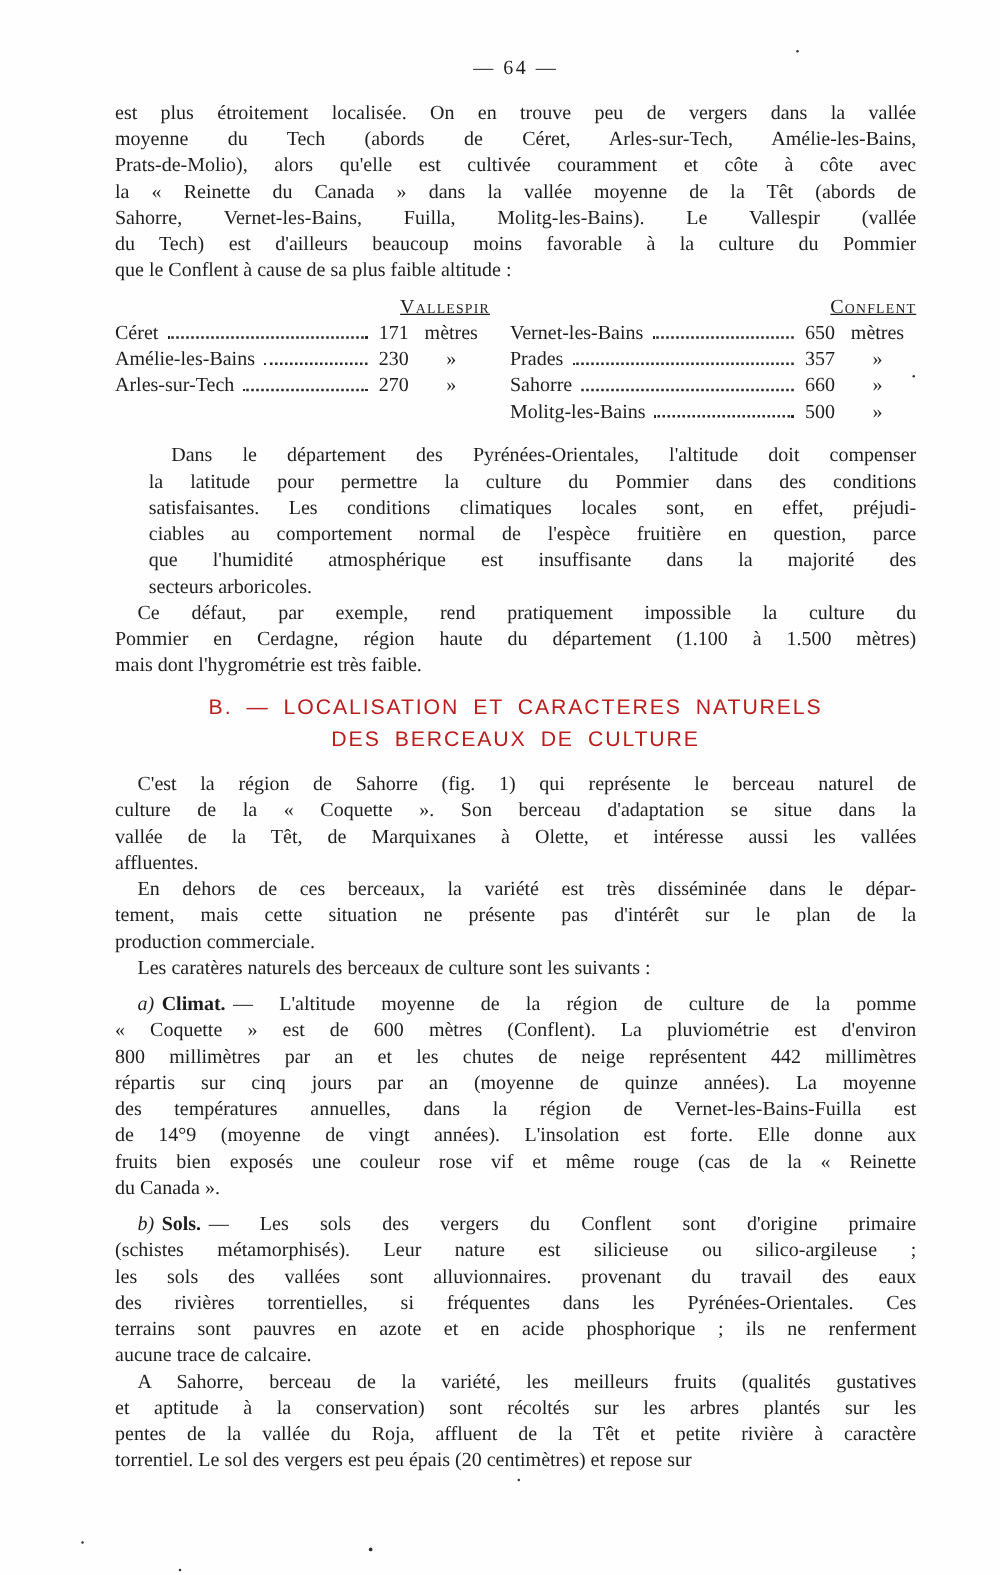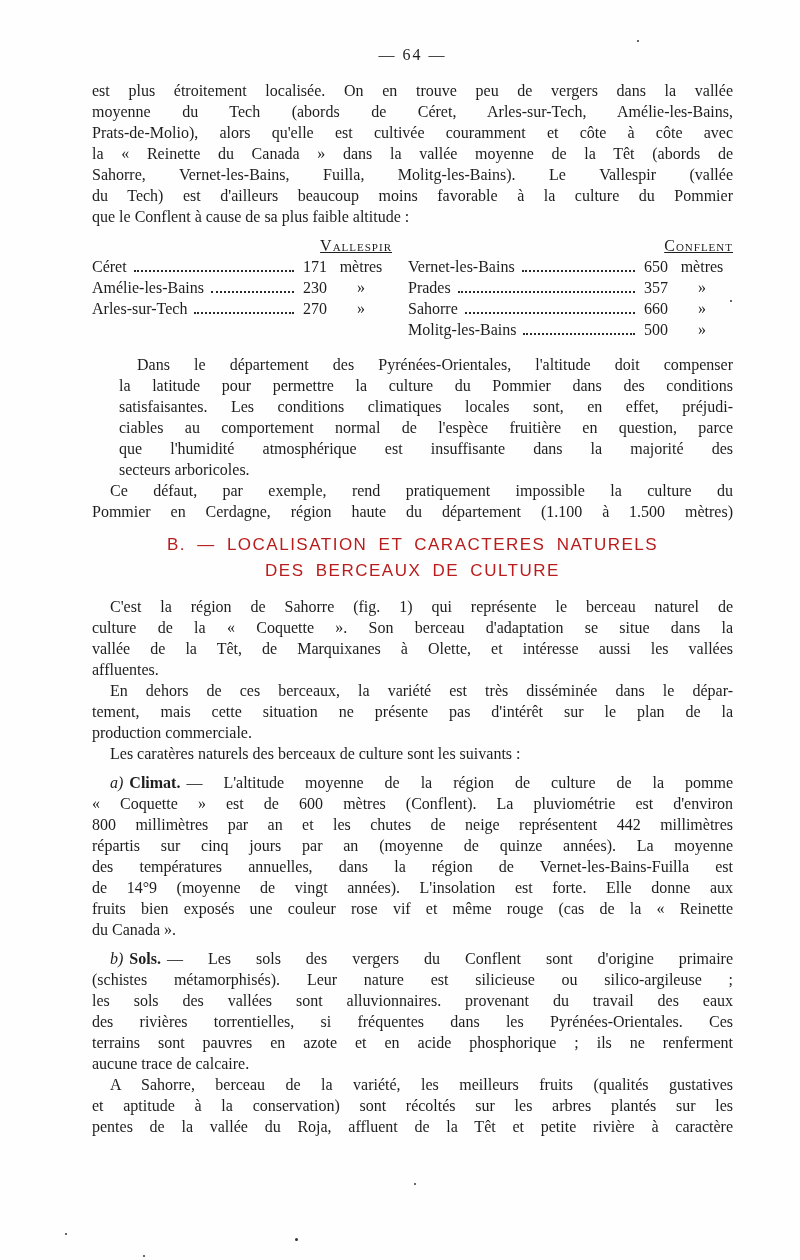--- a/index.html
+++ b/index.html
@@ -112,20 +112,21 @@
       <div class="ln">la latitude pour permettre la culture du Pommier dans des conditions</div>
       <div class="ln">satisfaisantes. Les conditions climatiques locales sont, en effet, préjudi-</div>
       <div class="ln">ciables au comportement normal de l'espèce fruitière en question, parce</div>
       <div class="ln">que l'humidité atmosphérique est insuffisante dans la majorité des</div>
       <div class="lnl">secteurs arboricoles.</div>
     </div>
 
     <div class="block">
       <div class="ln ind">Ce défaut, par exemple, rend pratiquement impossible la culture du</div>
       <div class="ln">Pommier en Cerdagne, région haute du département (1.100 à 1.500 mètres)</div>
+      <div class="lnl">mais dont l'hygrométrie est très faible.</div>
     </div>
 
     <div class="heading">
       <div>B. — LOCALISATION ET CARACTERES NATURELS</div>
       <div>DES BERCEAUX DE CULTURE</div>
     </div>
 
     <div class="block mt12">
       <div class="ln ind">C'est la région de Sahorre (fig. 1) qui représente le berceau naturel de</div>
       <div class="ln">culture de la « Coquette ». Son berceau d'adaptation se situe dans la</div>
@@ -160,20 +161,21 @@
       <div class="ln">les sols des vallées sont alluvionnaires. provenant du travail des eaux</div>
       <div class="ln">des rivières torrentielles, si fréquentes dans les Pyrénées-Orientales. Ces</div>
       <div class="ln">terrains sont pauvres en azote et en acide phosphorique ; ils ne renferment</div>
       <div class="lnl">aucune trace de calcaire.</div>
     </div>
 
     <div class="block">
       <div class="ln ind">A Sahorre, berceau de la variété, les meilleurs fruits (qualités gustatives</div>
       <div class="ln">et aptitude à la conservation) sont récoltés sur les arbres plantés sur les</div>
       <div class="ln">pentes de la vallée du Roja, affluent de la Têt et petite rivière à caractère</div>
+      <div class="lnl">torrentiel. Le sol des vergers est peu épais (20 centimètres) et repose sur</div>
     </div>
 
   </div>
 
   <div class="speck" style="left:637px;top:40px;width:2px;height:2px;"></div>
   <div class="speck" style="left:414px;top:1183px;width:2px;height:2px;"></div>
   <div class="speck" style="left:65px;top:1233px;width:2px;height:2px;"></div>
   <div class="speck" style="left:295px;top:1238px;width:3px;height:3px;"></div>
   <div class="speck" style="left:143px;top:1255px;width:2px;height:2px;"></div>
   <div class="speck" style="left:730px;top:300px;width:2px;height:2px;"></div>

